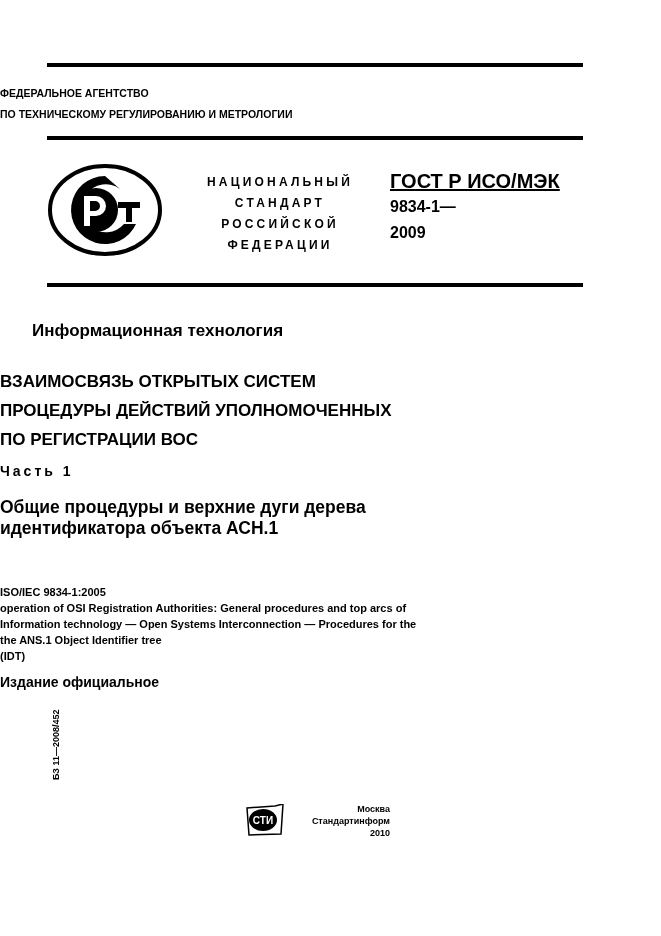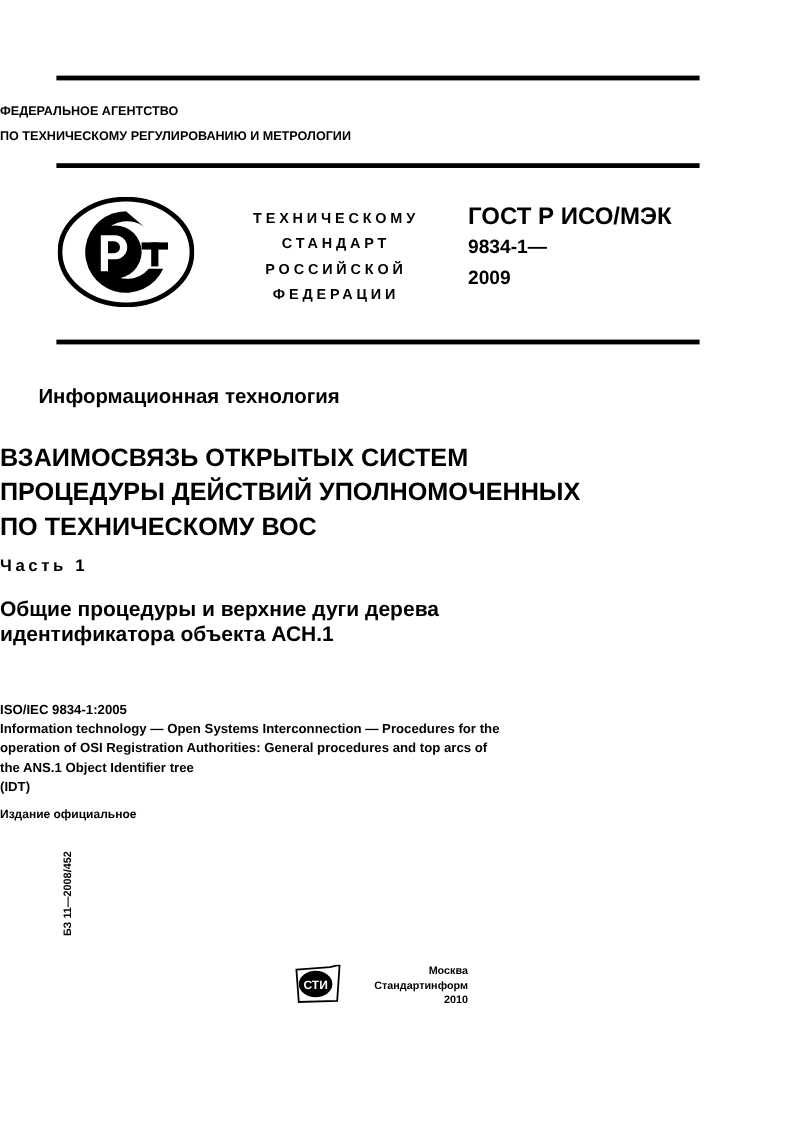--- a/index.html
+++ b/index.html
@@ -4,28 +4,28 @@
   <style>
     html, body { margin: 0; padding: 0; background: #ffffff; }
     body { width: 661px; height: 936px; position: relative; overflow: hidden;
            font-family: "Liberation Sans", sans-serif; color: #000; }
     .rule { position: absolute; left: 47px; width: 536px; height: 4px; background: #000; }
     .center { position: absolute; left: 0; width: 661px; text-align: left; font-weight: bold; }
     .agency { font-size: 10.5px; line-height: 21px; }
     .nat { position: absolute; left: 190px; width: 180px; text-align: center; font-weight: bold;
            font-size: 12px; letter-spacing: 3.2px; line-height: 21px; }
     .gost { position: absolute; left: 390px; font-weight: bold; font-size: 19px; line-height: 26px; }
-    .gost .l1 { font-size: 20px; }
+    .gost .l1 { font-size: 20px; text-decoration: underline; }
     .gost .l2, .gost .l3 { font-size: 16px; }
     .t1 { font-size: 17px; }
-    .t2 { font-size: 21px; line-height: 29px; }
+    .t2 { font-size: 17px; line-height: 29px; }
     .part { font-size: 14px; letter-spacing: 3px; }
     .t3 { font-size: 17.5px; line-height: 21px; }
     .iso { font-size: 11px; line-height: 16px; }
-    .ed { font-size: 10px; }
+    .ed { font-size: 14px; }
     .side { position: absolute; left: 51px; top: 780px; transform: rotate(-90deg); transform-origin: 0 0;
             font-weight: bold; font-size: 9px; white-space: nowrap; }
     .pub { position: absolute; left: 290px; top: 803px; width: 100px; text-align: right;
            font-weight: bold; font-size: 9px; line-height: 12px; }
     .logo { position: absolute; left: 48px; top: 164px; width: 114px; height: 92px; }
     .slogo { position: absolute; left: 245px; top: 804px; width: 40px; height: 32px; }
   </style>
 </head>
 <body>
 
@@ -39,53 +39,53 @@
 <svg class="logo" viewBox="0 0 114 92">
   <ellipse cx="57" cy="46" rx="55" ry="44" fill="none" stroke="#000" stroke-width="4"></ellipse>
   <path d="M57 12 A34 34 0 1 0 88 60 L76 60 A24 24 0 1 1 72 25 Z" fill="#000"></path>
   <circle cx="48" cy="46" r="22" fill="#000"></circle>
   <path d="M36 32 L36 62 L42 62 L42 52 L48 52 A10 10 0 0 0 48 32 Z M42 37 L47 37 A5 5 0 0 1 47 47 L42 47 Z" fill="#fff"></path>
   <rect x="70" y="38" width="22" height="6" fill="#000"></rect>
   <rect x="78" y="38" width="6" height="20" fill="#000"></rect>
 </svg>
 
 <div class="nat" style="top:172px;">
-  <div>ТЕХНИЧЕСКОМУ</div>
+  <div>НАЦИОНАЛЬНЫЙ</div>
   <div>СТАНДАРТ</div>
   <div>РОССИЙСКОЙ</div>
   <div>ФЕДЕРАЦИИ</div>
 </div>
 
 <div class="gost" style="top:168px;">
   <div class="l1">ГОСТ Р ИСО/МЭК</div>
   <div class="l2">9834-1—</div>
   <div class="l3">2009</div>
 </div>
 
 <div class="rule" style="top:283px;"></div>
 
 <div class="center t1" style="top:321px;margin-left:32px;">Информационная технология</div>
 
 <div class="center t2" style="top:367px;">
   <div>ВЗАИМОСВЯЗЬ ОТКРЫТЫХ СИСТЕМ</div>
   <div>ПРОЦЕДУРЫ ДЕЙСТВИЙ УПОЛНОМОЧЕННЫХ</div>
-  <div>ПО ТЕХНИЧЕСКОМУ ВОС</div>
+  <div>ПО РЕГИСТРАЦИИ ВОС</div>
 </div>
 
 <div class="center part" style="top:463px;">Часть 1</div>
 
 <div class="center t3" style="top:497px;">
   <div>Общие процедуры и верхние дуги дерева</div>
   <div>идентификатора объекта АСН.1</div>
 </div>
 
 <div class="center iso" style="top:584px;">
   <div>ISO/IEC 9834-1:2005</div>
+  <div>operation of OSI Registration Authorities: General procedures and top arcs of</div>
   <div>Information technology — Open Systems Interconnection — Procedures for the</div>
-  <div>operation of OSI Registration Authorities: General procedures and top arcs of</div>
   <div>the ANS.1 Object Identifier tree</div>
   <div>(IDT)</div>
 </div>
 
 <div class="center ed" style="top:674px;">Издание официальное</div>
 
 <div class="side">БЗ 11—2008/452</div>
 
 <svg class="slogo" viewBox="0 0 40 32">
   <path d="M2 4 L30 2 L38 0 L36 30 L4 31 Z" fill="none" stroke="#000" stroke-width="1.5"></path>

